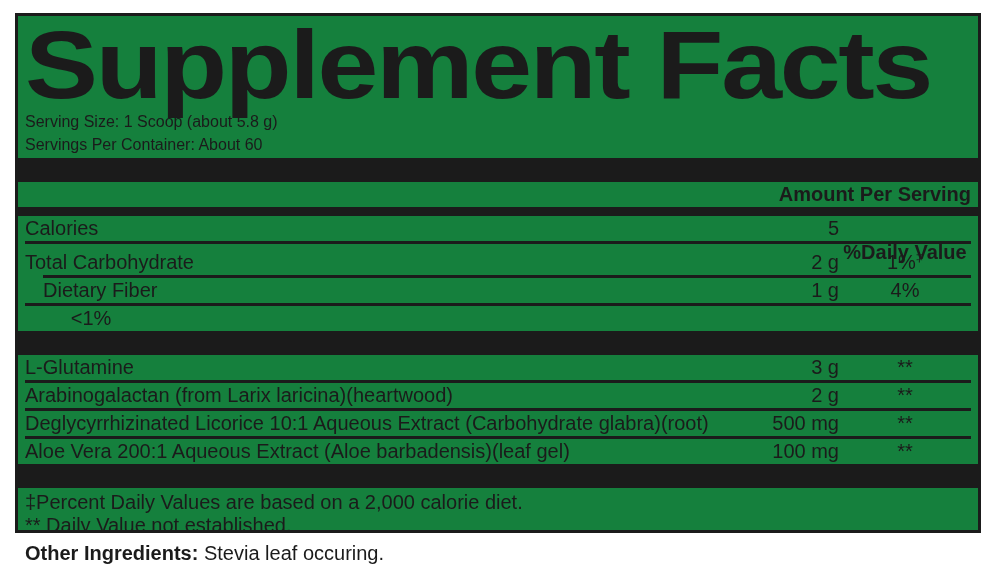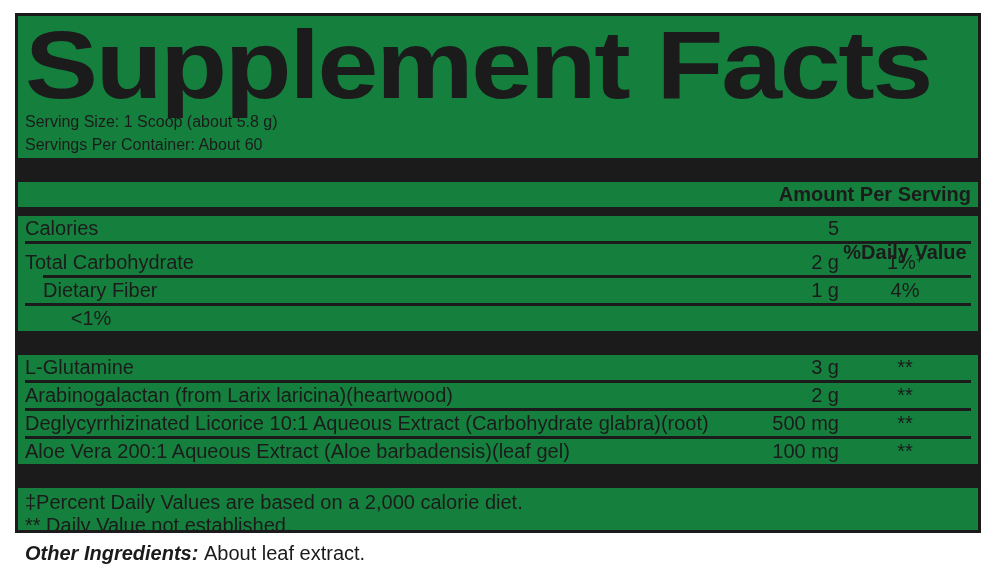--- a/index.html
+++ b/index.html
@@ -86,21 +86,21 @@
   .footnotes { padding-top: 3px; }
 
   .other-ing {
     position: absolute;
     left: 25px;
     top: 541px;
     margin: 0;
     font-size: 20px;
     line-height: 24px;
   }
-  .other-ing .lbl { font-weight: bold; font-style: italic; }
+  .other-ing .lbl { font-weight: bold; }
   .other-ing .txt { margin-left: 0.28em; }
 </style>
 </head>
 <body>
 
 <div class="page">
   <div class="facts-box">
 
     <h1 class="title">Supplement Facts</h1>
 
@@ -173,15 +173,15 @@
     <div class="bar bar-thick"></div>
 
     <div class="footnotes">
       <div class="footnote">‡Percent Daily Values are based on a 2,000 calorie diet.</div>
       <div class="footnote">** Daily Value not established.</div>
     </div>
 
   </div>
 
   <p class="other-ing">
-    <span class="lbl">Other Ingredients:</span><span class="txt">About leaf extract.</span>
+    <span class="lbl">Other Ingredients:</span><span class="txt">Stevia leaf occuring.</span>
   </p>
 </div>
 
 </body></html>

